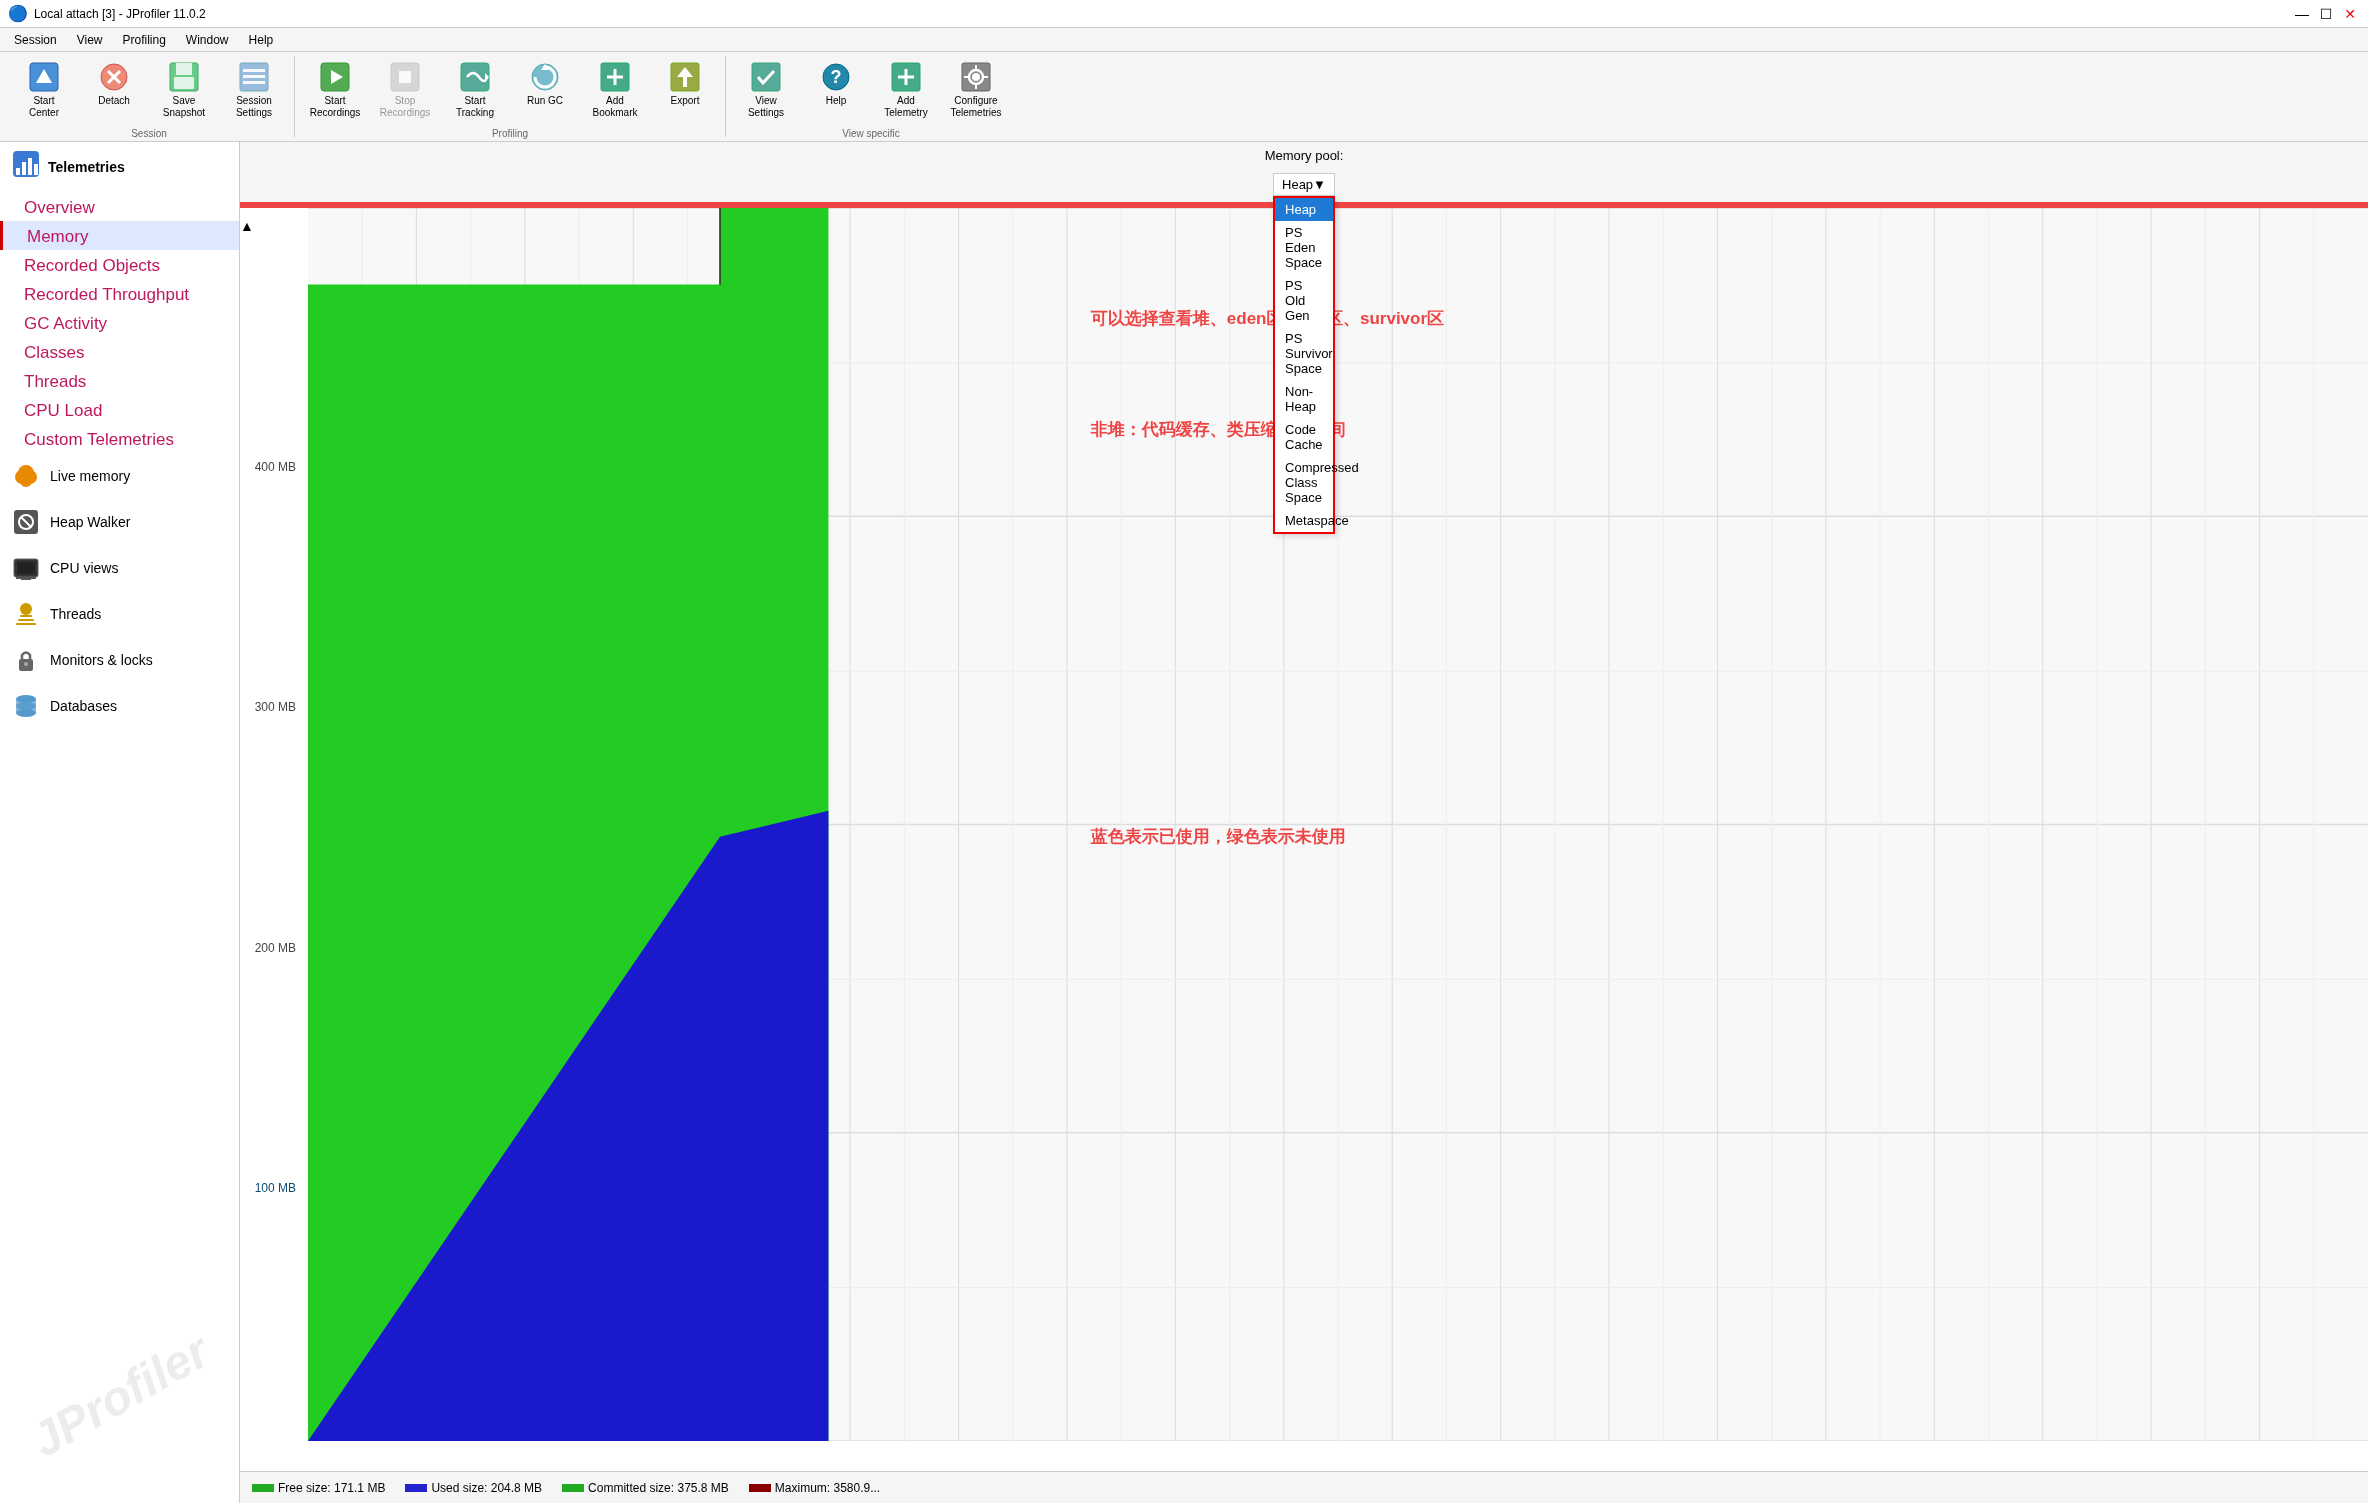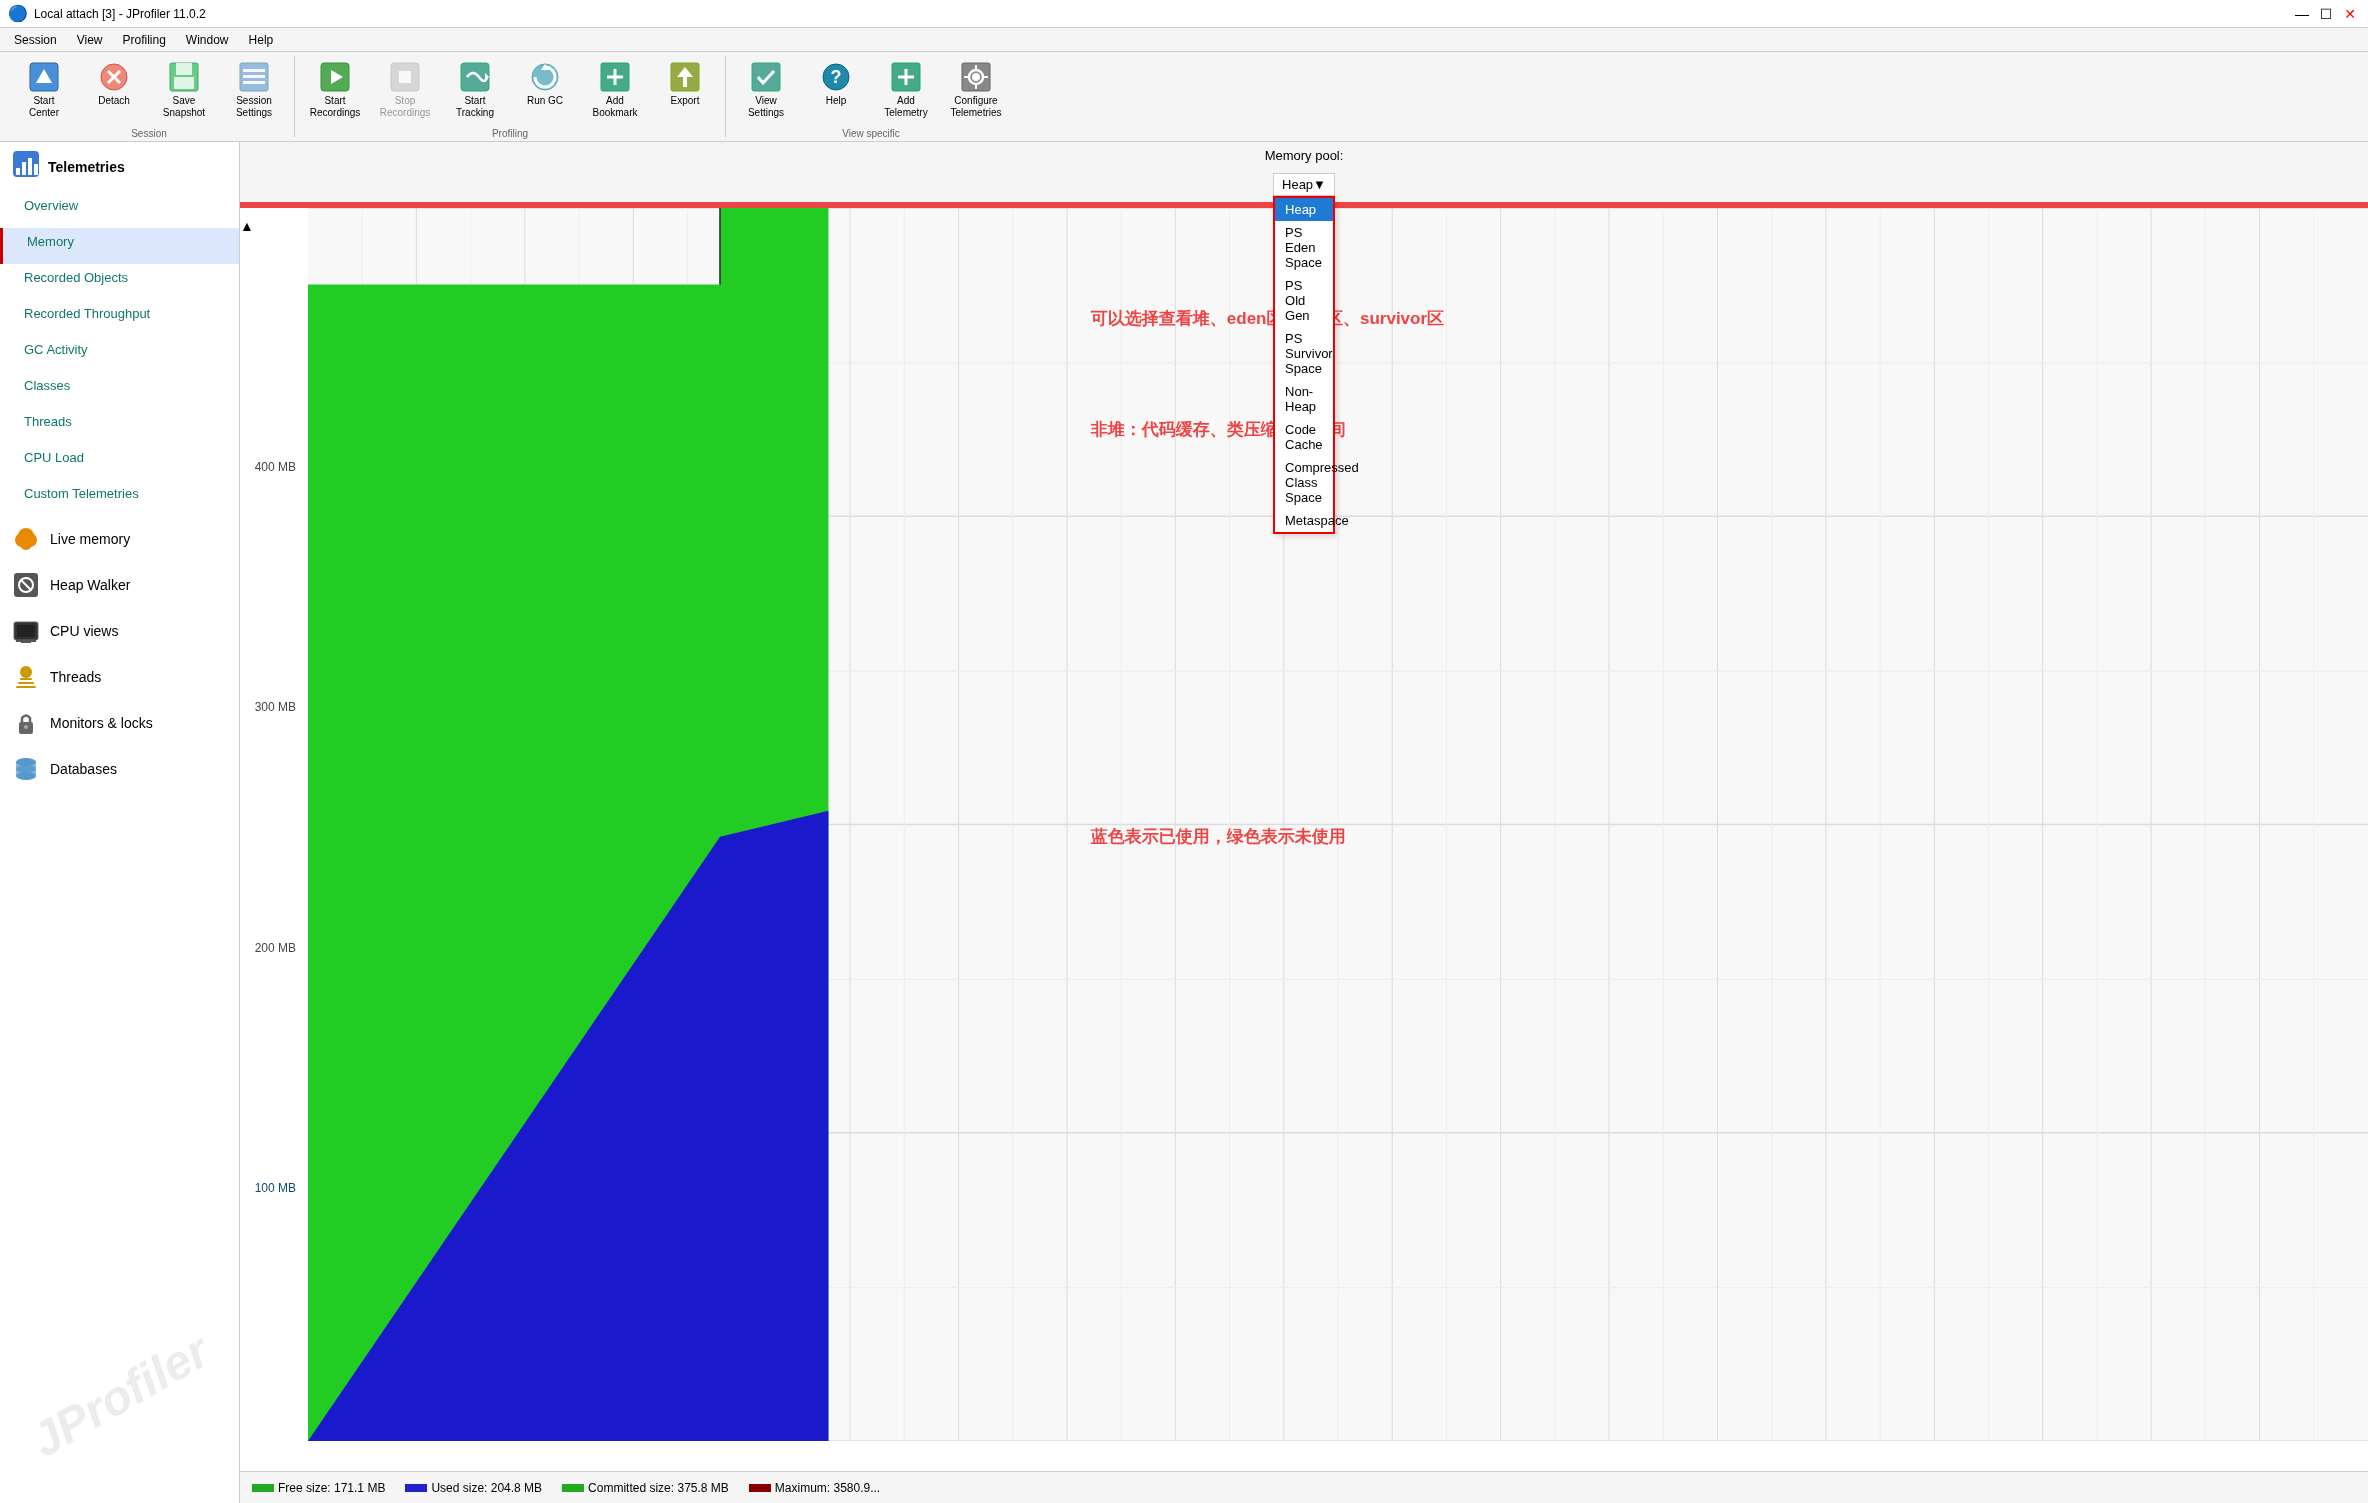--- a/index.html
+++ b/index.html
@@ -112,21 +112,21 @@
       display: flex;
       align-items: center;
       padding: 10px 12px;
       cursor: pointer;
       gap: 10px;
       position: relative;
       z-index: 1;
     }
     .sidebar-section .icon { font-size: 20px; min-width: 28px; display: flex; align-items: center; justify-content: center; }
     .sidebar-section .label { font-size: 14px; }
-    .sidebar-sub { padding: 6px 16px 15px 24px; cursor: pointer; font-size: 13px; color: #0f766e; }
+    .sidebar-sub { padding: 6px 16px 3px 24px; cursor: pointer; font-size: 17px; color: #be185d; }
     .sidebar-sub.active { background: #d0e8ff; }
     .sidebar-header {
       display: flex;
       align-items: center;
       padding: 8px 12px;
       gap: 8px;
       cursor: pointer;
     }
     .sidebar-header .icon { font-size: 22px; }
     .sidebar-header .label { font-size: 14px; font-weight: bold; }

